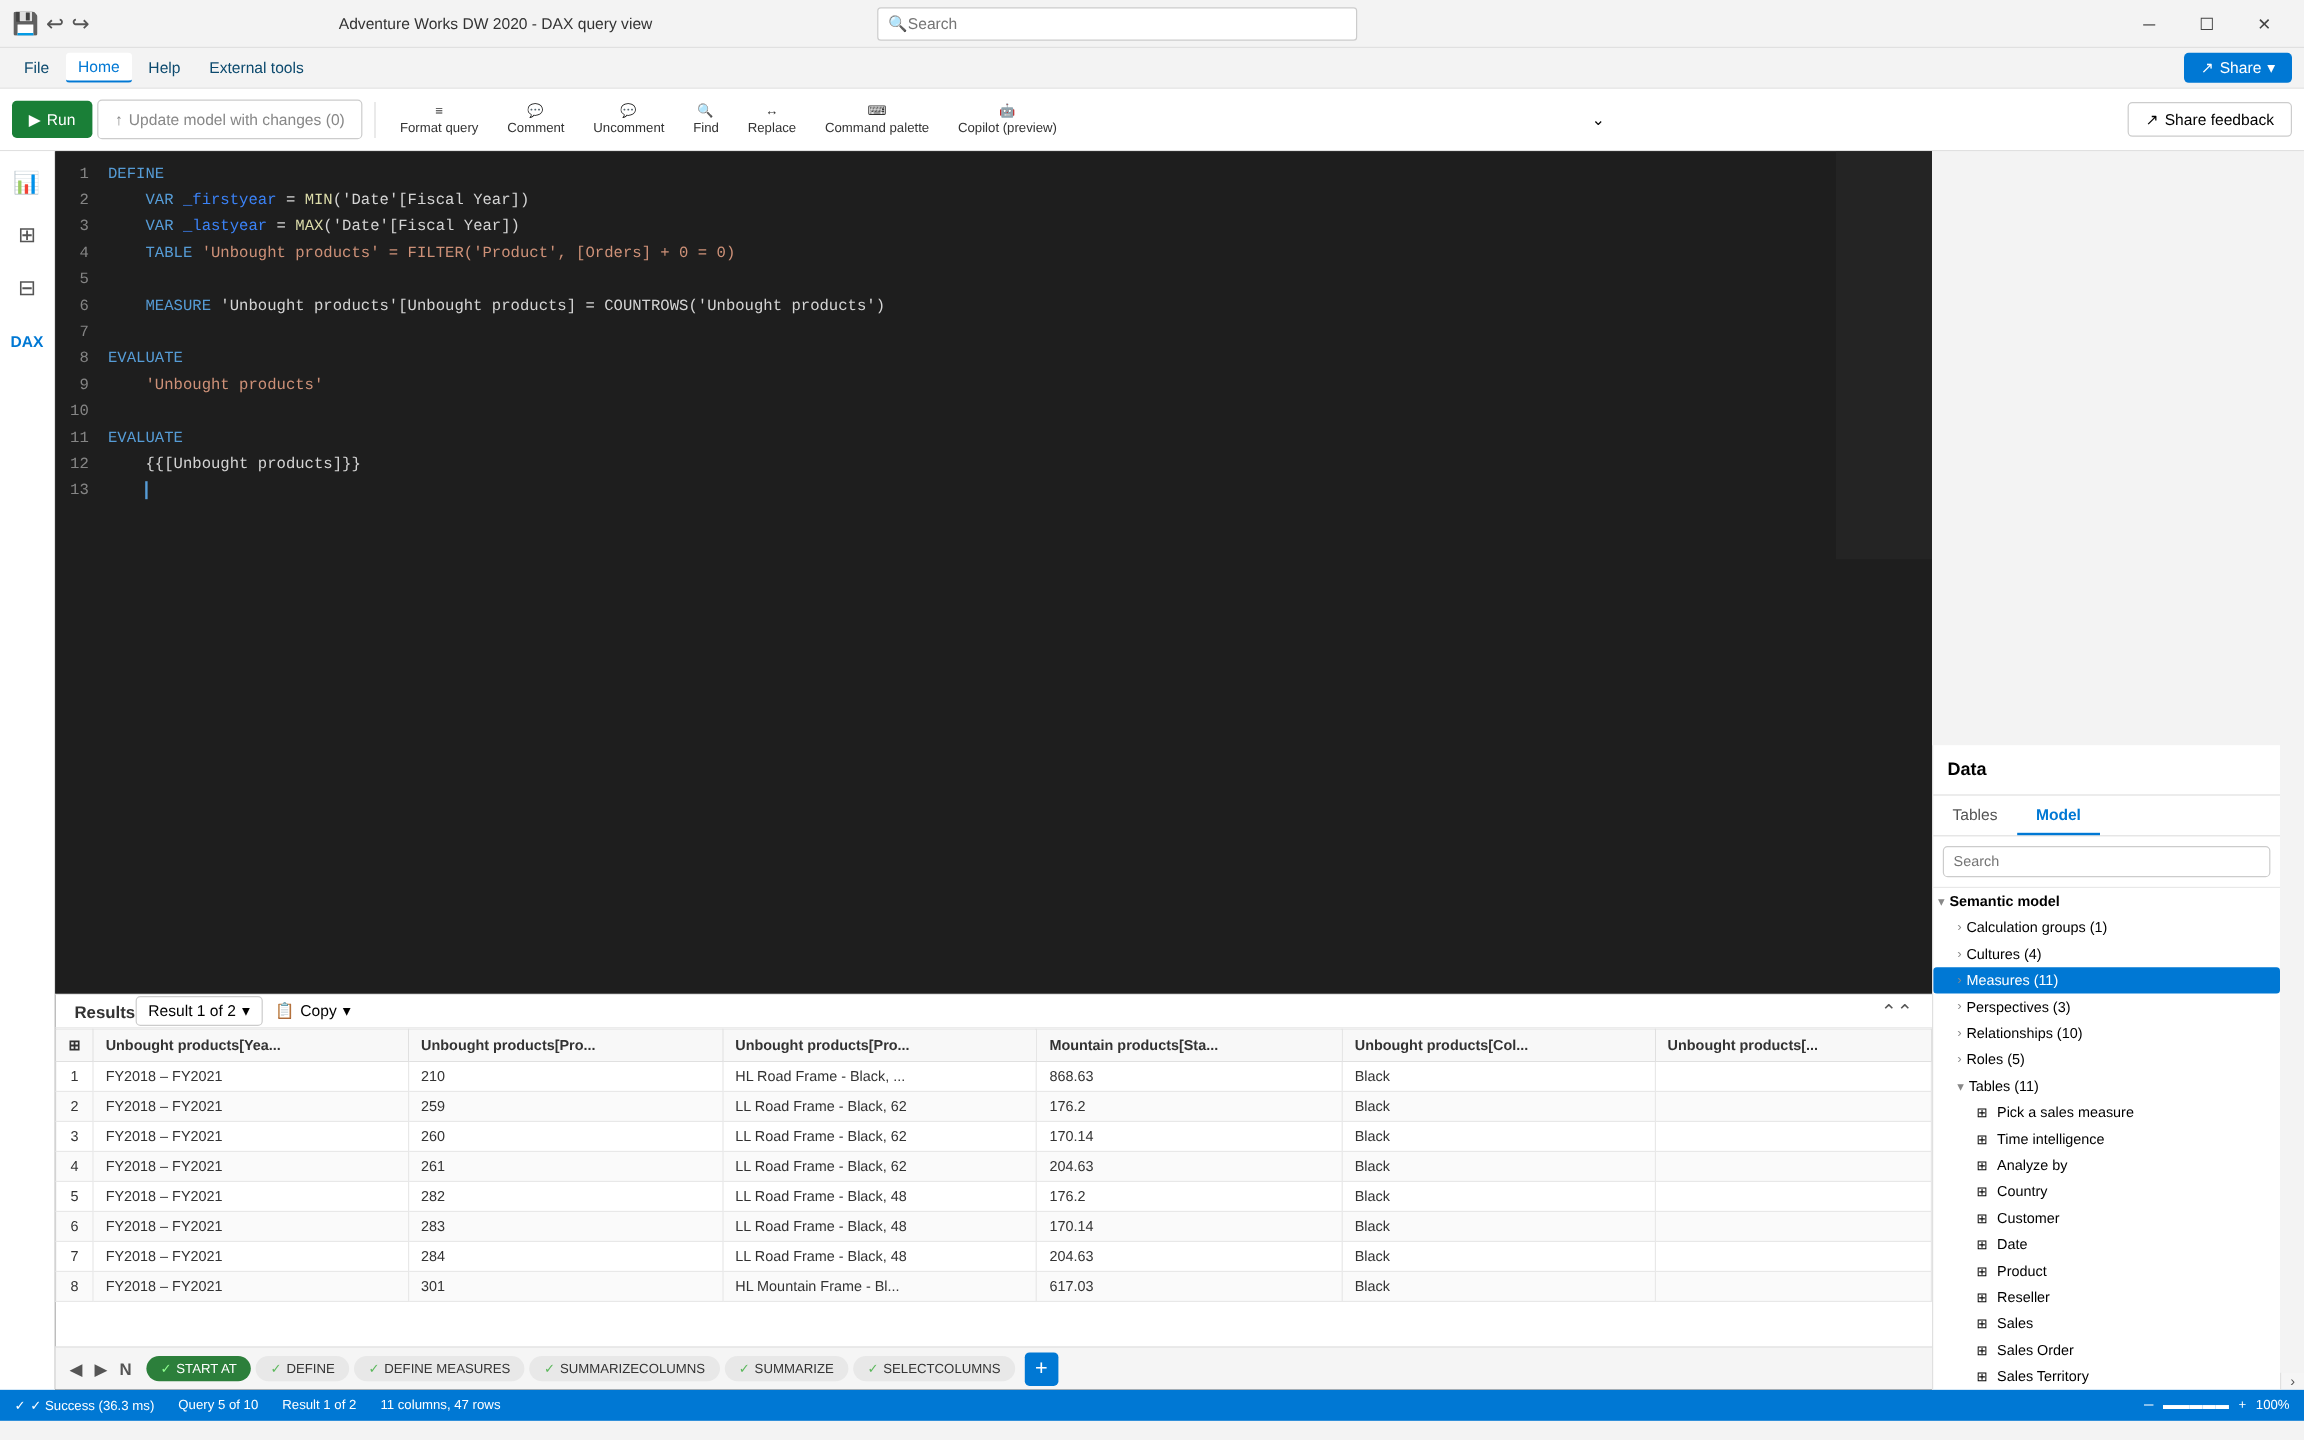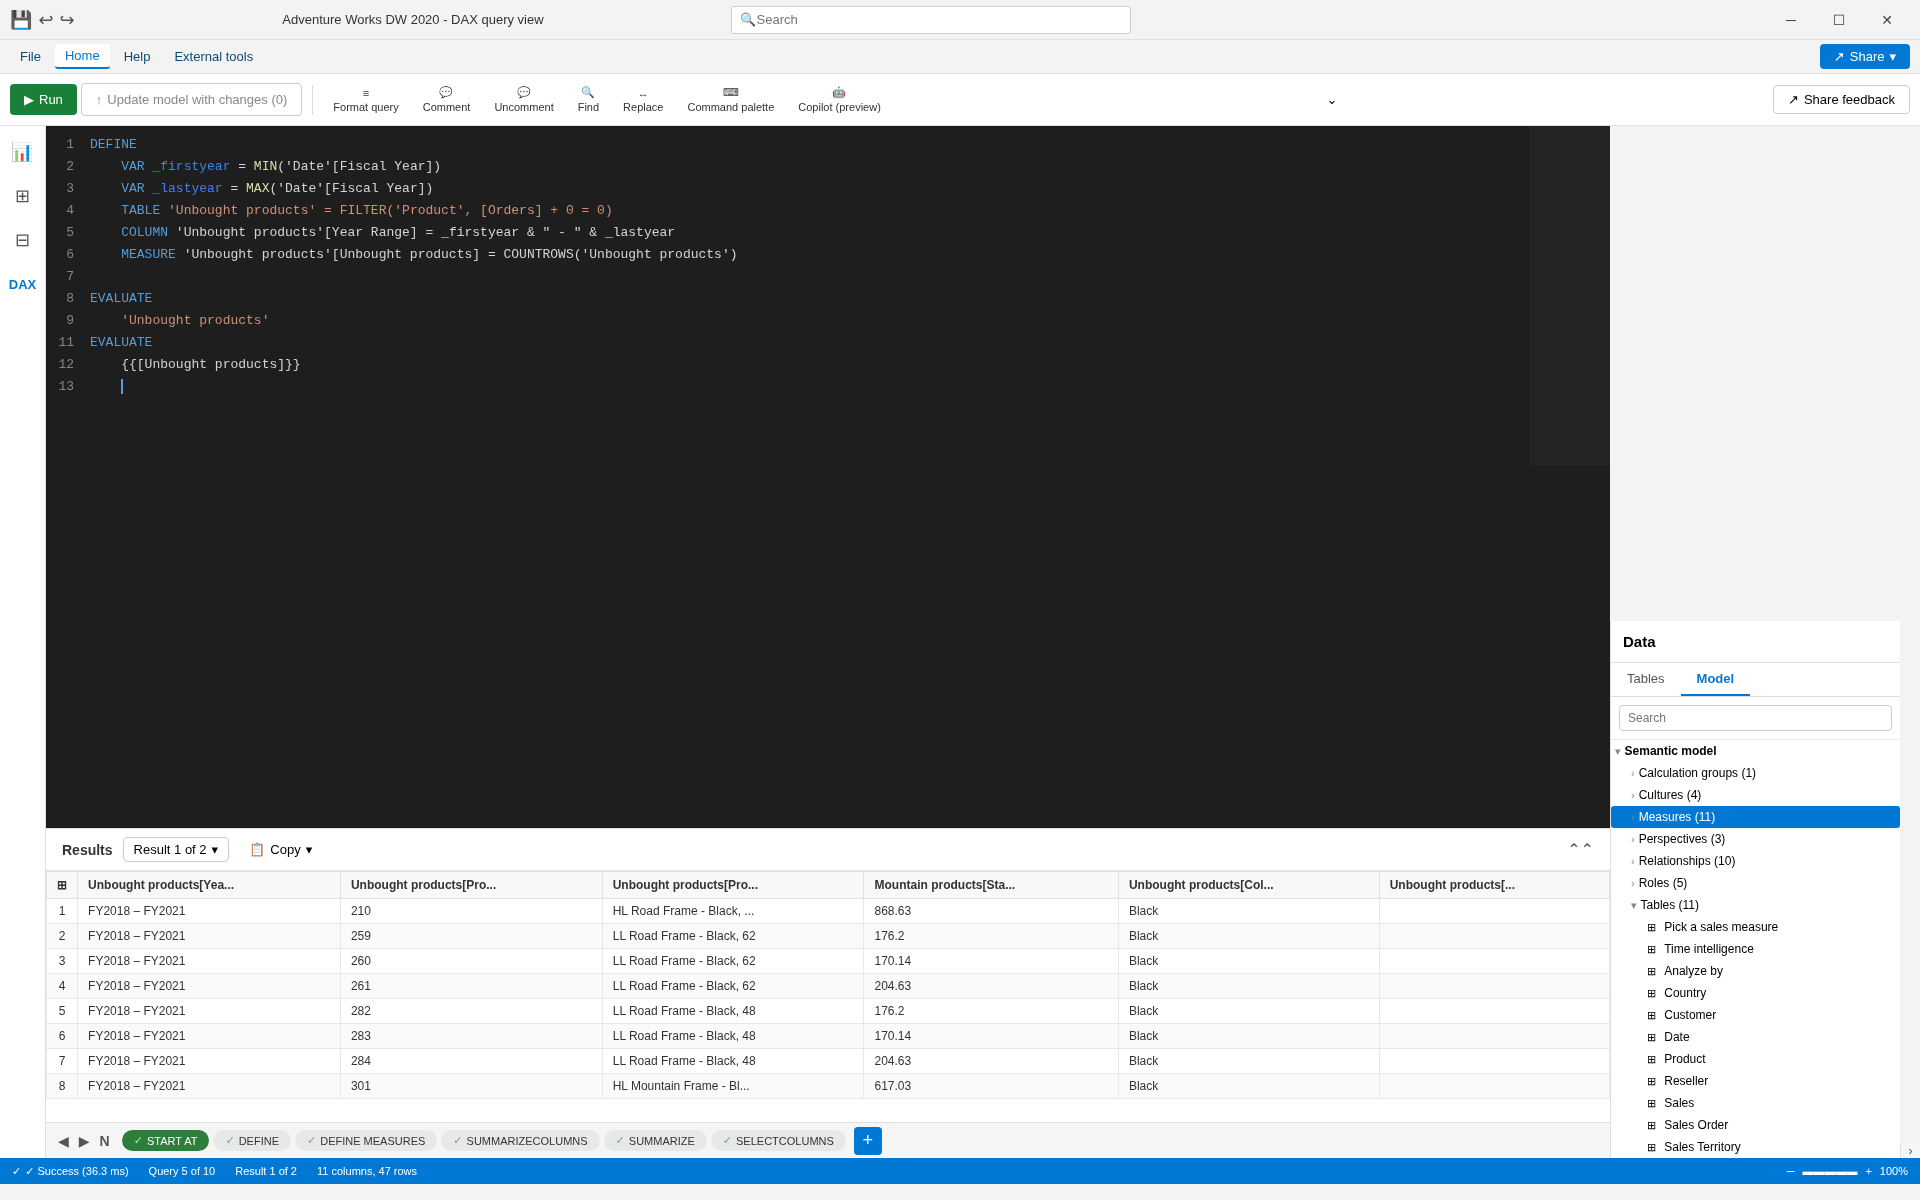--- a/index.html
+++ b/index.html
@@ -235,26 +235,25 @@
 
     
     .results-panel {
       height: 330px;
       background: white;
       border-top: 1px solid #e0e0e0;
       display: flex;
       flex-direction: column;
     }
     .results-header {
-      height: 42px;
+      height: 28px;
       display: flex;
       align-items: center;
       padding: 0 16px;
       border-bottom: 1px solid #e8e8e8;
-      gap: 10px;
     }
     .results-title {
       font-size: 14px;
       font-weight: 600;
       color: #333;
     }
     .result-selector {
       border: 1px solid #ccc;
       border-radius: 4px;
       padding: 4px 10px;
@@ -545,37 +544,40 @@
         <div class="code-line">
           <span class="line-number">3</span>
           <span class="line-content">    <span class="kw-var">VAR</span> <span class="var-color">_lastyear</span> = <span class="fn-color">MAX</span><span style="color:#d4d4d4;">('Date'[Fiscal Year])</span></span>
         </div>
         <div class="code-line">
           <span class="line-number">4</span>
           <span class="line-content">    <span class="kw-table">TABLE</span><span style="color:#ce9178;"> 'Unbought products' = FILTER('Product', [Orders] + 0 = 0)</span></span>
         </div>
         <div class="code-line">
           <span class="line-number">5</span>
-          <span class="line-content">    <span class="kw-column">COLUMN</span><span style="color:#d4d4d4;"> 'Unbought products'[Year Range] = _firstyear &amp; " - " &amp; _lastyear</span></span>
         </div>
         <div class="code-line">
           <span class="line-number">6</span>
           <span class="line-content">    <span class="kw-measure">MEASURE</span><span style="color:#d4d4d4;"> 'Unbought products'[Unbought products] = COUNTROWS('Unbought products')</span></span>
         </div>
         <div class="code-line">
           <span class="line-number">7</span>
           <span class="line-content"></span>
         </div>
         <div class="code-line">
           <span class="line-number">8</span>
           <span class="line-content"><span class="kw-define">EVALUATE</span></span>
         </div>
         <div class="code-line">
           <span class="line-number">9</span>
           <span class="line-content"><span style="color:#d4d4d4;">    <span style="color:#ce9178;">'Unbought products'</span></span></span>
+        </div>
+        <div class="code-line">
+          <span class="line-number">10</span>
+          <span class="line-content"></span>
         </div>
         <div class="code-line">
           <span class="line-number">11</span>
           <span class="line-content"><span class="kw-define">EVALUATE</span></span>
         </div>
         <div class="code-line">
           <span class="line-number">12</span>
           <span class="line-content">    <span style="color:#d4d4d4;">{{[Unbought products]}}</span></span>
         </div>
         <div class="code-line">

